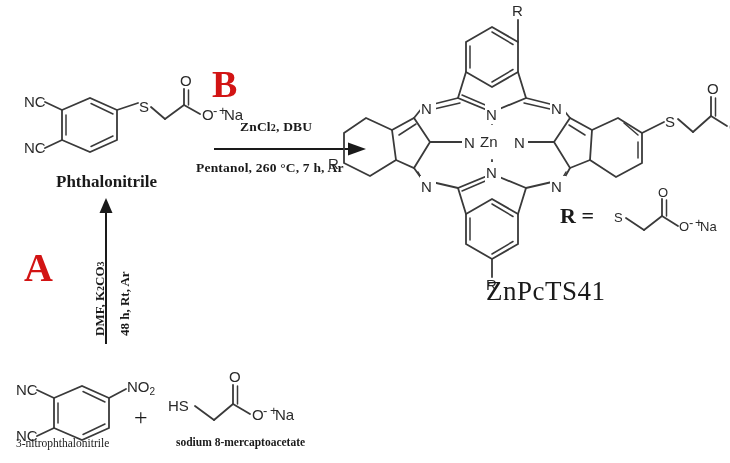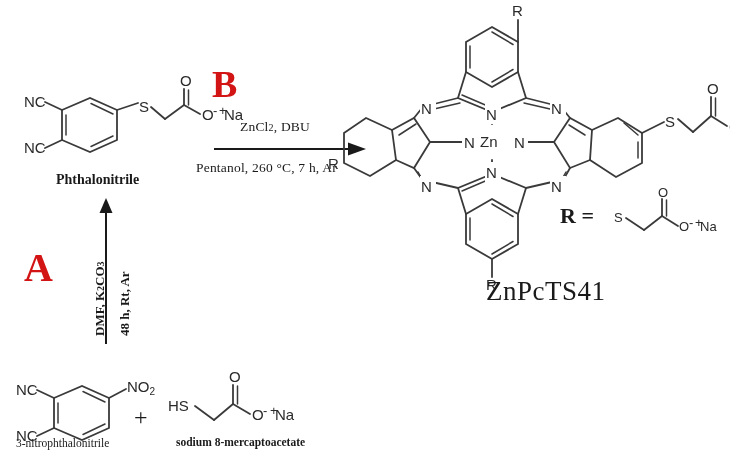--- a/index.html
+++ b/index.html
@@ -5,23 +5,23 @@
   html,body{margin:0;padding:0;background:#fff;}
   body{width:730px;height:463px;position:relative;overflow:hidden;
        font-family:"Liberation Serif",serif;color:#1a1a1a;}
   .abs{position:absolute;}
   svg{display:block;overflow:visible;}
   .lbl{position:absolute;font-family:"Liberation Serif",serif;white-space:nowrap;}
   .bold{font-weight:bold;}
   .red{color:#d21414;font-weight:bold;font-family:"Liberation Serif",serif;}
   .stepA{font-size:40px;}
   .stepB{font-size:38px;}
-  .cond{font-size:13.5px;font-weight:normal;letter-spacing:.2px;}
+  .cond{font-size:13.5px;font-weight:bold;letter-spacing:.2px;}
   .condv{font-size:13px;font-weight:bold;transform-origin:0 0;}
-  .name{font-size:14px;font-weight:bold;}
+  .name{font-size:17px;font-weight:bold;}
   .smallname{font-size:11.5px;}
   .prod{font-size:27px;font-weight:normal;letter-spacing:.5px;}
   .req{font-size:22px;font-weight:bold;}
   .plus{font-size:24px;font-weight:normal;}
   .atom{font-family:"Liberation Sans",sans-serif;font-size:15px;fill:#2a2a2a;}
   .atom-sm{font-family:"Liberation Sans",sans-serif;font-size:13px;fill:#2a2a2a;}
   .sub{font-size:10px;}
   .bondline{stroke:#3a3a3a;stroke-width:1.8;fill:none;stroke-linecap:round;}
   .bondthin{stroke:#3a3a3a;stroke-width:1.5;fill:none;stroke-linecap:round;}
   .arrowline{stroke:#1a1a1a;stroke-width:2;fill:none;}

